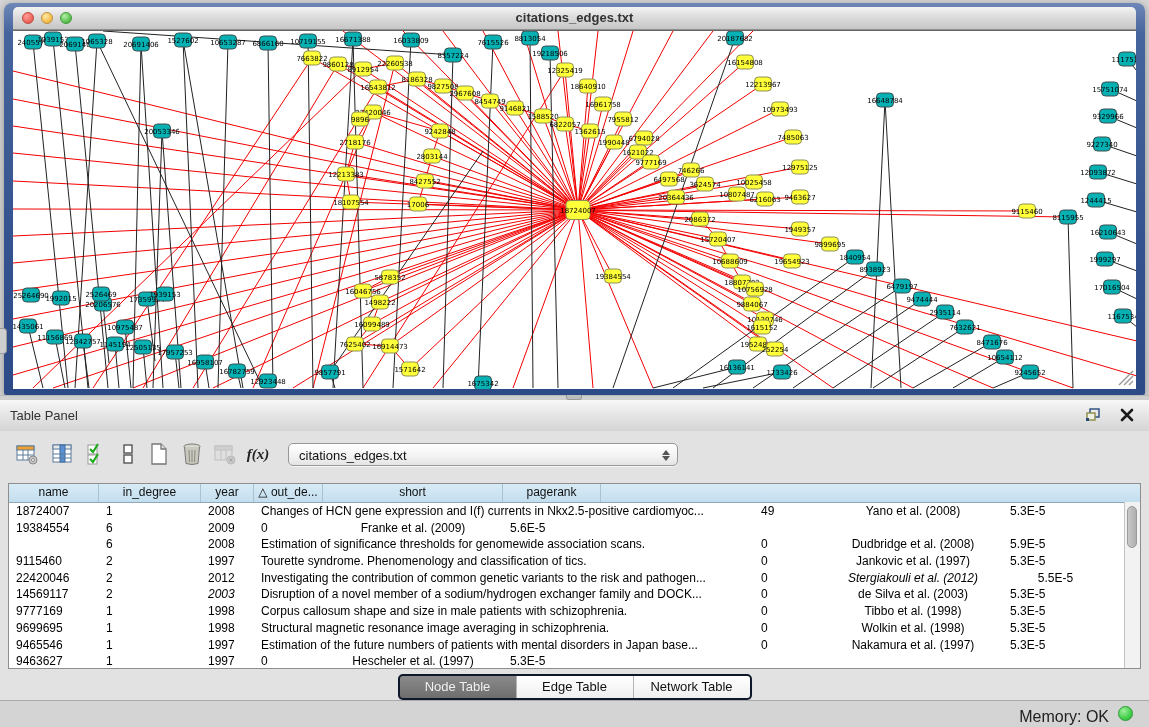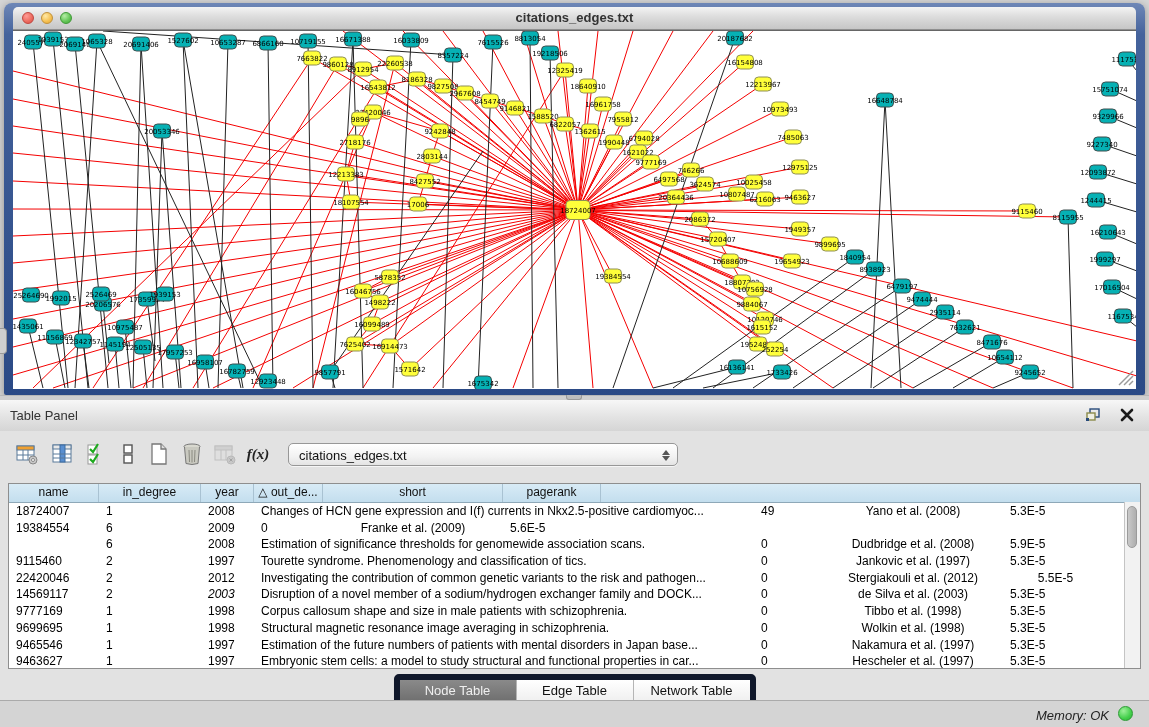--- a/index.html
+++ b/index.html
@@ -59,29 +59,29 @@
   .tbody{position:relative;}
   .tr{display:flex;height:16.7px;}
   .td{box-sizing:border-box;font-size:12px;color:#000;line-height:16.5px;padding:0 0 0 7px;
       overflow:hidden;white-space:nowrap;}
   .td.center{text-align:center;padding:0;}
   .vscroll{position:absolute;right:0;top:18px;bottom:0;width:15px;background:#f2f2f2;border-left:1px solid #c4c4c4;}
   .vthumb{position:absolute;left:2px;top:4px;width:10px;height:42px;border-radius:6px;
     background:linear-gradient(90deg,#c9c9c9,#aeaeae);border:1px solid #9a9a9a;box-sizing:border-box;}
 
   .tabbar{position:absolute;left:0;top:243px;width:1149px;height:26px;display:flex;justify-content:center;}
-  .segmented{display:flex;height:22px;border:6px solid #0f172a;border-radius:5px;overflow:hidden;
+  .segmented{display:flex;height:22px;border:2px solid #0f172a;border-radius:5px;overflow:hidden;
     background:#14532d;box-shadow:0 1px 1px rgba(0,0,0,.15);}
   .seg{min-width:88px;padding:0 14px;font-size:13px;line-height:22px;text-align:center;color:#111;
     background:linear-gradient(180deg,#ffffff,#efefef);border-right:1px solid #b5b5b5;cursor:default;}
   .seg:last-child{border-right:none;}
   .seg.selected{background:linear-gradient(180deg,#8a8a8a,#6e6e6e);color:#efefef;}
 
   .statusbar{position:absolute;left:0;top:700px;width:1149px;height:27px;background:#d4d4d4;border-top:1px solid #aaa;}
-  .mem{position:absolute;right:40px;top:7px;font-size:13px;color:#222;font-style:italic;}
+  .mem{position:absolute;right:40px;top:7px;font-size:16px;color:#222;}
   .led{position:absolute;right:16px;top:5px;width:15px;height:15px;border-radius:50%;
     background:radial-gradient(circle at 35% 30%,#9ef09a,#43cf4b 60%,#2fae38);border:1px solid #2a9b33;box-sizing:border-box;}
 </style>
 </head>
 <body>
 
 <div id="stage">
 
   <div class="net-window">
     <div class="titlebar">
@@ -700,21 +700,21 @@
             <div class="td" style="width: 69px;">0</div>
             <div class="td center" style="width: 180px;">Jankovic et al. (1997)</div>
             <div class="td" style="width: 98px;">5.3E-5</div>
           </div>
           <div class="tr">
             <div class="td" style="width: 90px;">22420046</div>
             <div class="td" style="width: 102px;">2</div>
             <div class="td" style="width: 53px;">2012</div>
             <div class="td" style="width: 500px;">Investigating the contribution of common genetic variants to the risk and pathogen...</div>
             <div class="td" style="width: 69px;">0</div>
-            <div class="td center" style="width: 180px;">Stergiakouli et al. (2012)</div>
+            <div class="td center" style="width: 180px; font-style: italic;">Stergiakouli et al. (2012)</div>
             <div class="td" style="width: 98px; text-align: center;">5.5E-5</div>
           </div>
           <div class="tr">
             <div class="td" style="width: 90px;">14569117</div>
             <div class="td" style="width: 102px;">2</div>
             <div class="td" style="width: 53px; font-style: italic;">2003</div>
             <div class="td" style="width: 500px;">Disruption of a novel member of a sodium/hydrogen exchanger family and DOCK...</div>
             <div class="td" style="width: 69px;">0</div>
             <div class="td center" style="width: 180px;">de Silva et al. (2003)</div>
             <div class="td" style="width: 98px;">5.3E-5</div>
@@ -743,21 +743,20 @@
             <div class="td" style="width: 53px;">1997</div>
             <div class="td" style="width: 500px;">Estimation of the future numbers of patients with mental disorders in Japan base...</div>
             <div class="td" style="width: 69px;">0</div>
             <div class="td center" style="width: 180px;">Nakamura et al. (1997)</div>
             <div class="td" style="width: 98px;">5.3E-5</div>
           </div>
           <div class="tr">
             <div class="td" style="width: 90px;">9463627</div>
             <div class="td" style="width: 102px;">1</div>
             <div class="td" style="width: 53px;">1997</div>
-            <div class="td" style="width: 500px;">Embryonic stem cells: a model to study structural and functional properties in car...</div>
             <div class="td" style="width: 69px;">0</div>
             <div class="td center" style="width: 180px;">Hescheler et al. (1997)</div>
             <div class="td" style="width: 98px;">5.3E-5</div>
           </div>
         </div>
       <div class="vscroll">
         <div class="vthumb"></div>
       </div>
     </div>
 

